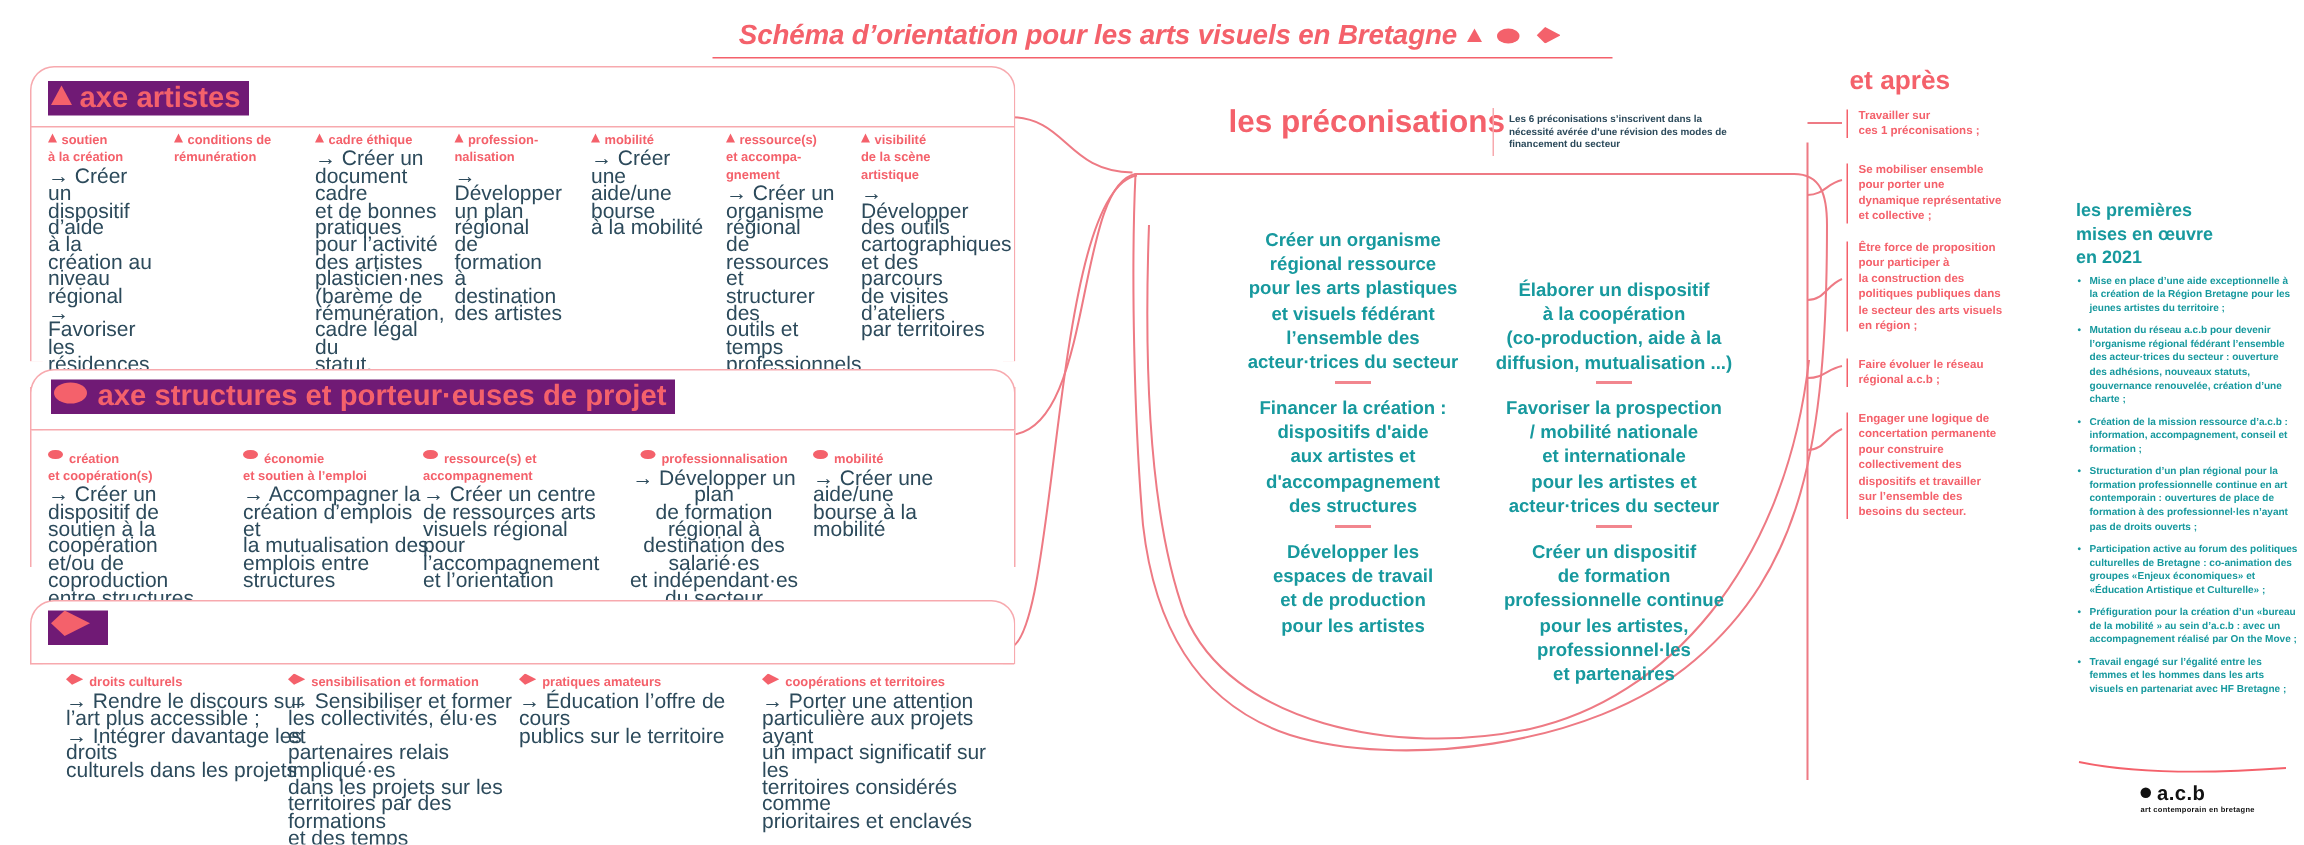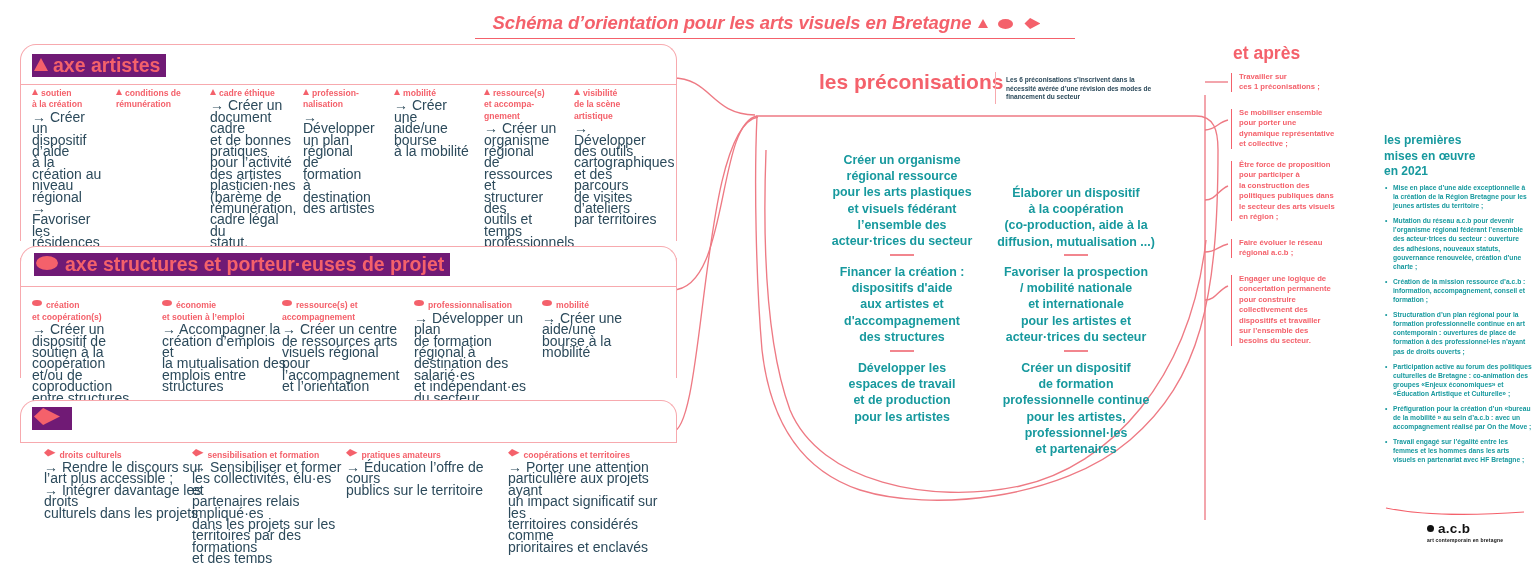--- a/index.html
+++ b/index.html
@@ -225,21 +225,21 @@
 </div>
 <div class="col" style="left:282px;top:300px;width:118px;">
   <div class="col-title" style="white-space: pre-line;"><span class="m-ell"></span><span>ressource(s) et
 accompagnement</span></div>
   <div class="col-body" style="white-space: pre-line;">→ Créer un centre
 de ressources arts
 visuels régional pour
 l’accompagnement
 et l’orientation</div>
 </div>
-<div class="col" style="left:414px;top:300px;width:124px;">
+<div class="col" style="left:414px;top:300px;width:124px;text-align:center;">
   <div class="col-title" style="white-space: pre-line;"><span class="m-ell"></span><span>professionnalisation</span></div>
   <div class="col-body" style="white-space: pre-line;">→ Développer un plan
 de formation régional à
 destination des salarié·es
 et indépendant·es
 du secteur</div>
 </div>
 <div class="col" style="left:542px;top:300px;width:118px;">
   <div class="col-title" style="white-space: pre-line;"><span class="m-ell"></span><span>mobilité</span></div>
   <div class="col-body" style="white-space: pre-line;">→ Créer une aide/une

